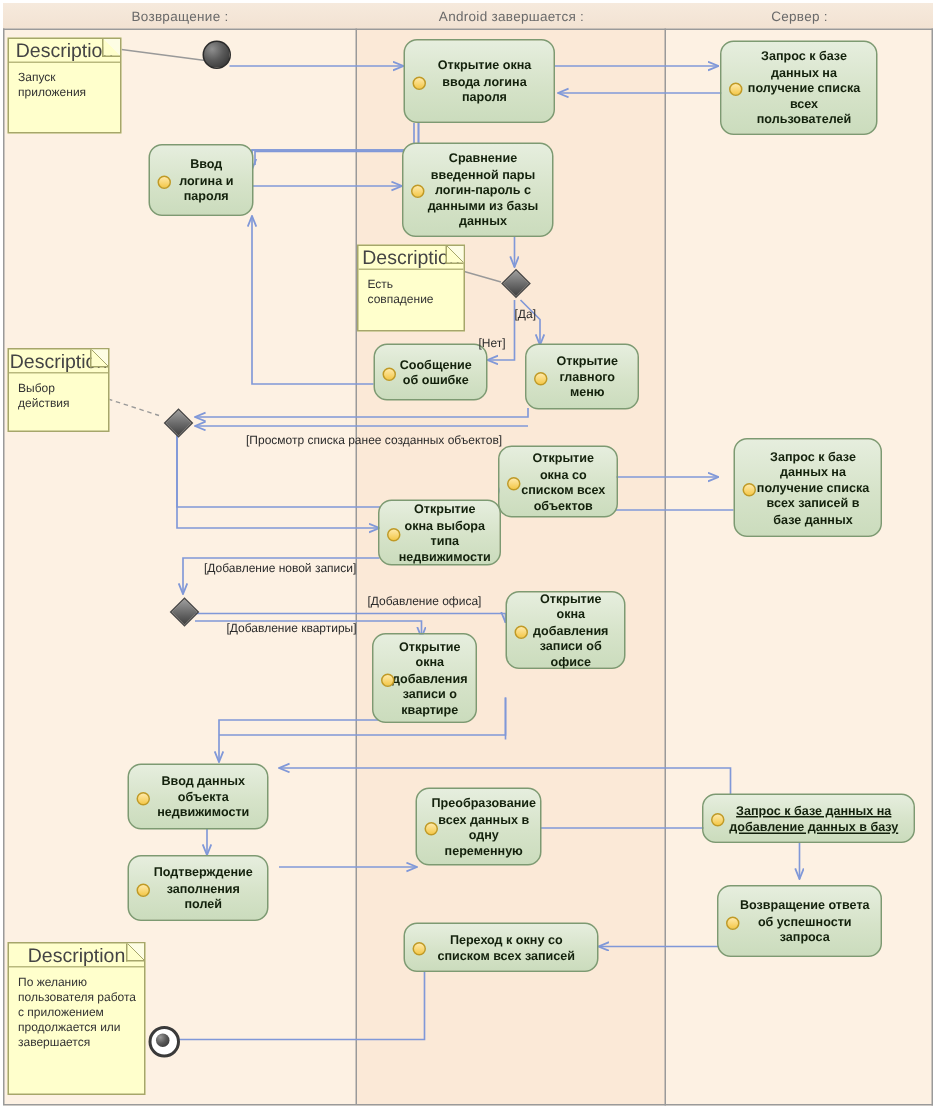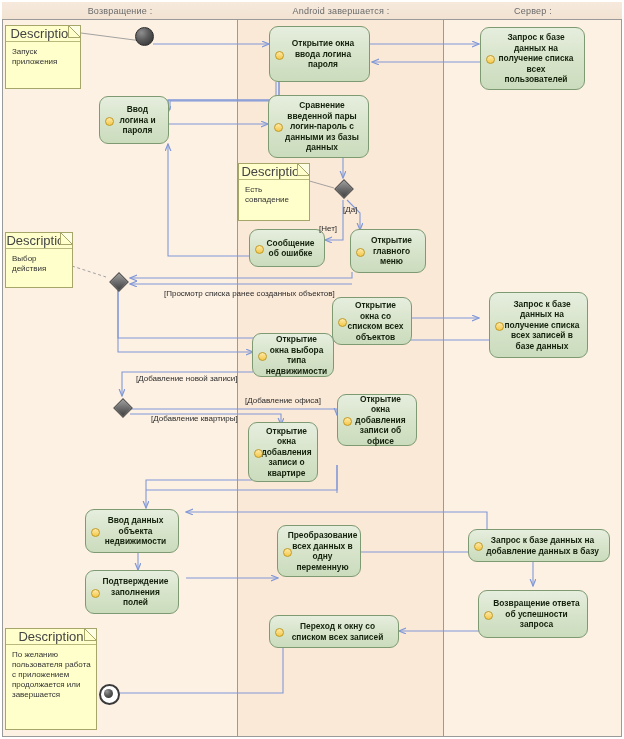--- a/index.html
+++ b/index.html
@@ -264,21 +264,21 @@
   <div class="act" style="left:85px;top:570px;width:94px;height:44px;">
     <span class="bullet"></span>
     <span>Подтверждение заполнения полей</span>
   </div>
 
   <div class="act" style="left:277px;top:525px;width:84px;height:52px;">
     <span class="bullet"></span>
     <span>Преобразование всех данных в одну переменную</span>
   </div>
 
-  <div class="act" style="left:468px;top:529px;width:142px;height:33px;">
+  <div class="act" style="left:468px;top:529px;width:142px;height:33px;text-decoration:underline;">
     <span class="bullet"></span>
     <span>Запрос к базе данных на добавление данных в базу</span>
   </div>
 
   <div class="act" style="left:478px;top:590px;width:110px;height:48px;">
     <span class="bullet"></span>
     <span>Возвращение ответа об успешности запроса</span>
   </div>
 
   <div class="act" style="left:269px;top:615px;width:130px;height:33px;">

